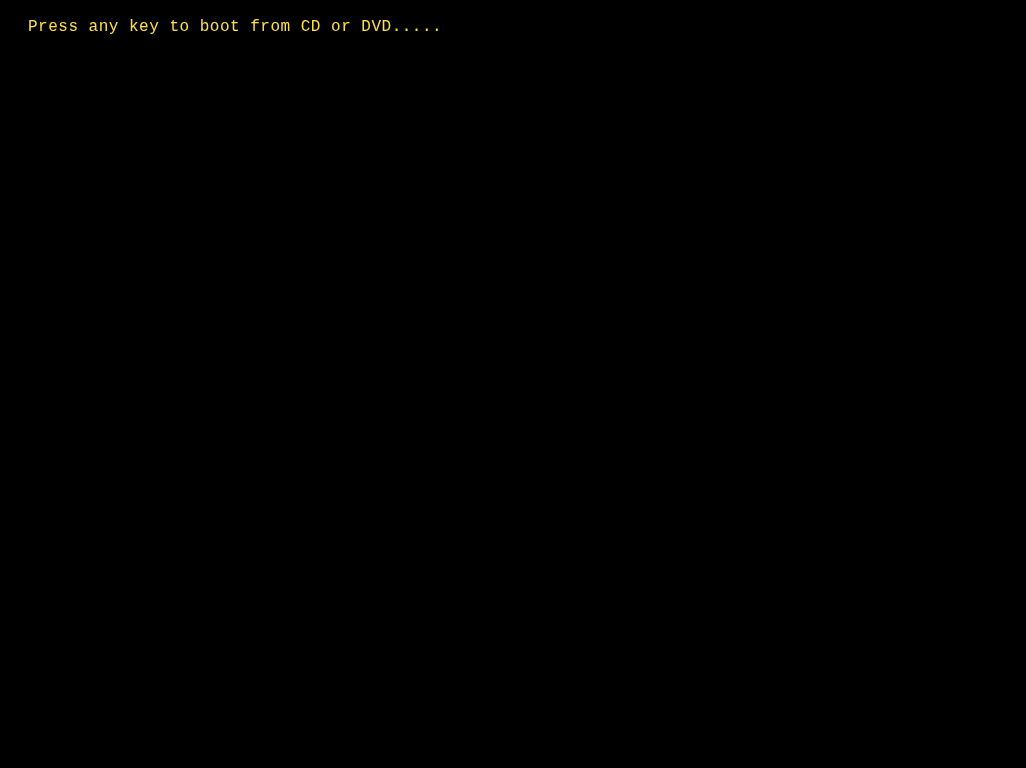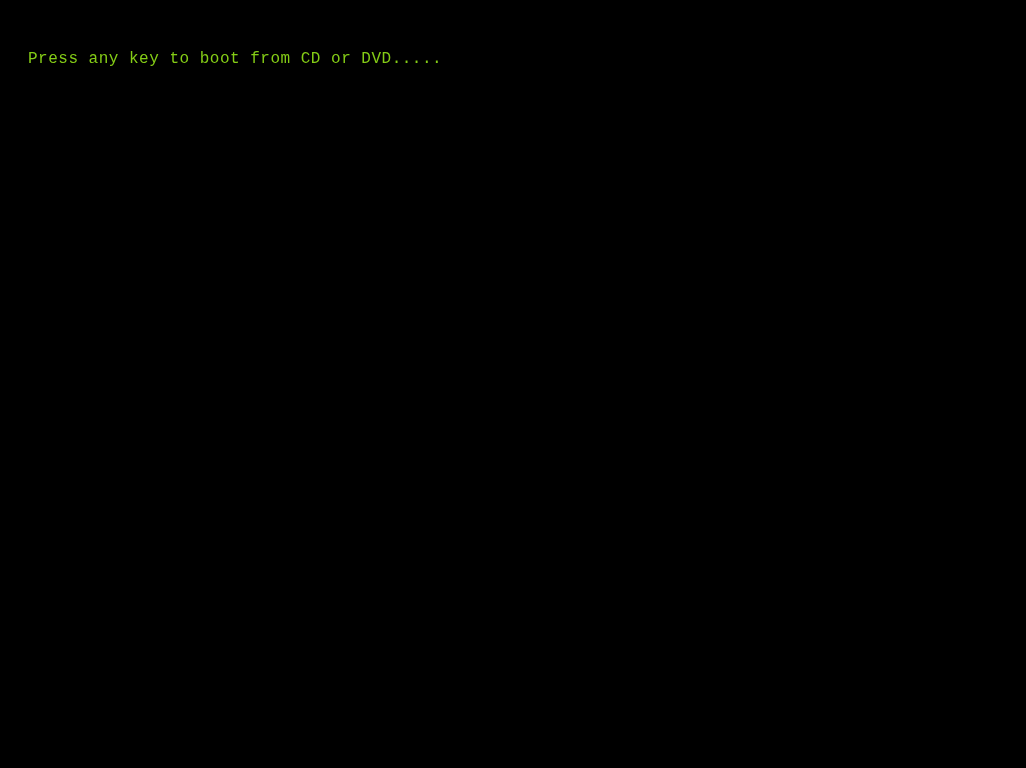--- a/index.html
+++ b/index.html
@@ -19,27 +19,26 @@
       width: 1026px;
       height: 768px;
       background-color: #000000;
       position: relative;
     }
 
     .boot-message {
       position: absolute;
       top: 18px;
       left: 28px;
-      color: #84cc16;
+      color: #fde047;
       font-family: 'Courier New', Courier, monospace;
       font-size: 16px;
       font-weight: normal;
       letter-spacing: 0.5px;
       white-space: nowrap;
-      margin-top: 32px;
     }
   </style>
 </head>
 <body>
 
 <div class="screen">
   <span class="boot-message">Press any key to boot from CD or DVD.....</span>
 </div>
 
 </body></html>

